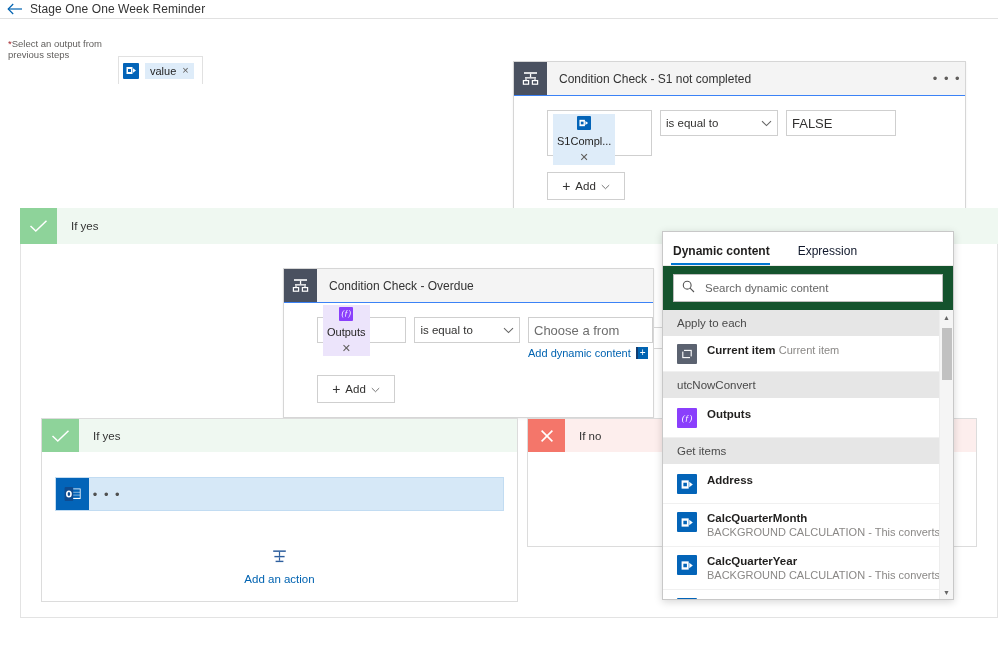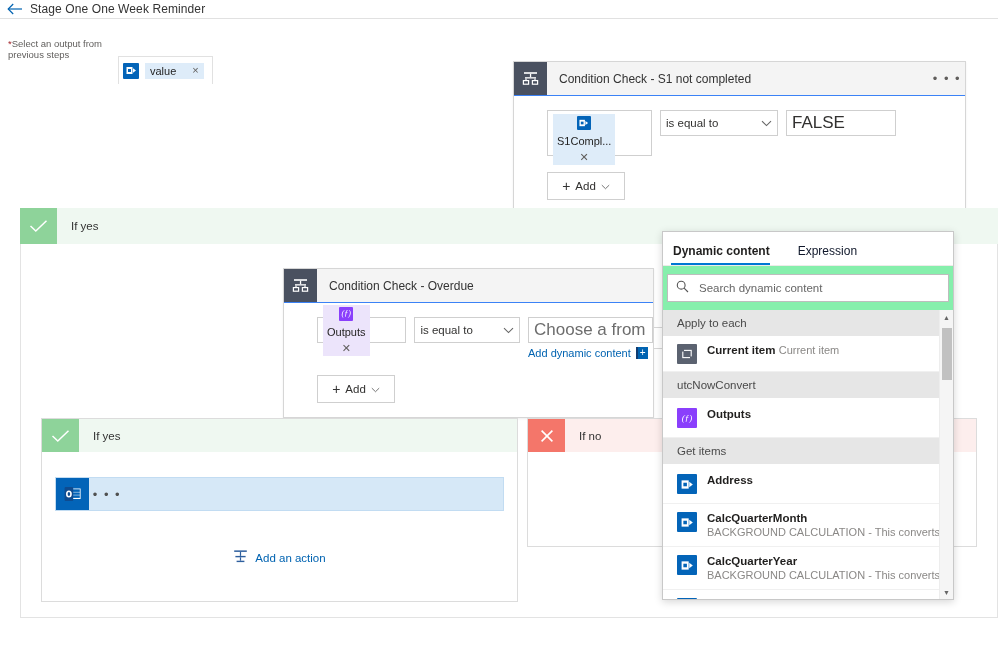--- a/index.html
+++ b/index.html
@@ -44,21 +44,21 @@
     background:#ffffff; border:1px solid #e1e1e1; border-bottom:none;
     display:flex; align-items:center; padding:0 8px 0 4px; gap:6px;
   }
   .tok-icon {
     width:16px; height:16px; border-radius:1px; flex:0 0 16px;
     display:flex; align-items:center; justify-content:center;
     font-size:9px; color:#fff;
   }
   .tok-sp { background:#0364b8; }
   .tok-pill {
-    display:flex; gap:16px;
+    display:flex; gap:6px;
     background:#deecf9; padding:2px 5px; font-size:11px; color:#201f1e;
   }
   .tok-x { color:#605e5c; font-size:11px; cursor:pointer; line-height:1; }
 
   
   .card {
     background:#ffffff; border:1px solid #d6d6d6;
     box-shadow:0 1px 2px rgba(0,0,0,.07);
   }
   .card-head {
@@ -85,21 +85,21 @@
     border:1px solid #cfcfcf; background:#fff;
     height:26px; display:flex; align-items:center; padding:0 5px;
   }
   .cond-left { width:105px; height:46px; align-items:flex-start; padding-top:3px; }
   .cond-left-alt { width:108px; height:26px; align-items:center; }
   .cond-op {
     width:118px; justify-content:space-between; font-size:11.5px; color:#323130;
     cursor:pointer;
   }
   .cond-op-wide { width:128px; }
-  .cond-val { width:110px; font-size:17px; color:#323130; }
+  .cond-val { width:110px; font-size:13px; color:#323130; }
   .cond-val-wide { width:125px; }
   .cond-val .ph { color:#6d6d6d; }
   .chev { color:#666; font-size:10px; }
   .pill {
     display:inline-flex; align-items:center; gap:5px;
     background:#deecf9; padding:2px 4px; font-size:11px; color:#201f1e;
     max-width:100%;
     flex-direction:column;
   }
   .pill-purple { background:#ece4fb; }
@@ -159,39 +159,39 @@
   }
   .action-item .ai-icon { width:33px; flex:0 0 33px; background:#0364b8;
     display:flex; align-items:center; justify-content:center; }
   .action-item .ai-title { flex:1; display:flex; align-items:center; padding-left:12px;
     font-size:12px; color:#1a1a1a; }
   .action-item .ai-dots { width:36px; display:flex; align-items:center; justify-content:center;
     color:#505050; letter-spacing:1.5px; font-size:13px; cursor:pointer; }
 
   .add-action {
     display:flex; align-items:center; justify-content:center; gap:7px;
-    font-size:11.5px; color:#0063b1; cursor:pointer;
+    font-size:11.5px; color:#0063b1; cursor:pointer;flex-direction:column;
   }
 
   
   .flyout {
     position:absolute; left:662px; top:231px; width:292px; height:369px;
     background:#ffffff; border:1px solid #c8c8c8;
     box-shadow:0 2px 8px rgba(0,0,0,.16);
     display:flex; flex-direction:column; overflow:hidden;
   }
   .fly-tabs { height:34px; display:flex; align-items:flex-end; padding-left:8px;
     background:#fff; border-bottom:1px solid #edebe9; }
   .fly-tab { padding:0 10px 7px 2px; margin-right:16px; font-size:12px; color:#0f172a;
     cursor:pointer; position:relative; }
   .fly-tab.active { color:#201f1e; font-weight:bold; }
   .fly-tab.active:after {
     content:""; position:absolute; left:0; right:10px; bottom:0; height:2px; background:#0078d4;
   }
-  .fly-search-wrap { background:#86efac; padding:8px 4px; }
+  .fly-search-wrap { background:#14532d; padding:8px 10px; }
   .fly-search {
     height:28px; background:#fff; border:1px solid #bdbdbd;
     display:flex; align-items:center; gap:8px; padding:0 8px;
   }
   .fly-search input {
     border:none; outline:none; font-size:11.5px; color:#323130;
     font-family:"Liberation Sans", sans-serif; width:100%; background:transparent;
   }
   .fly-search input::placeholder { color:#666; }
   .fly-list { flex:1; overflow:hidden; position:relative; background:#fff; }

